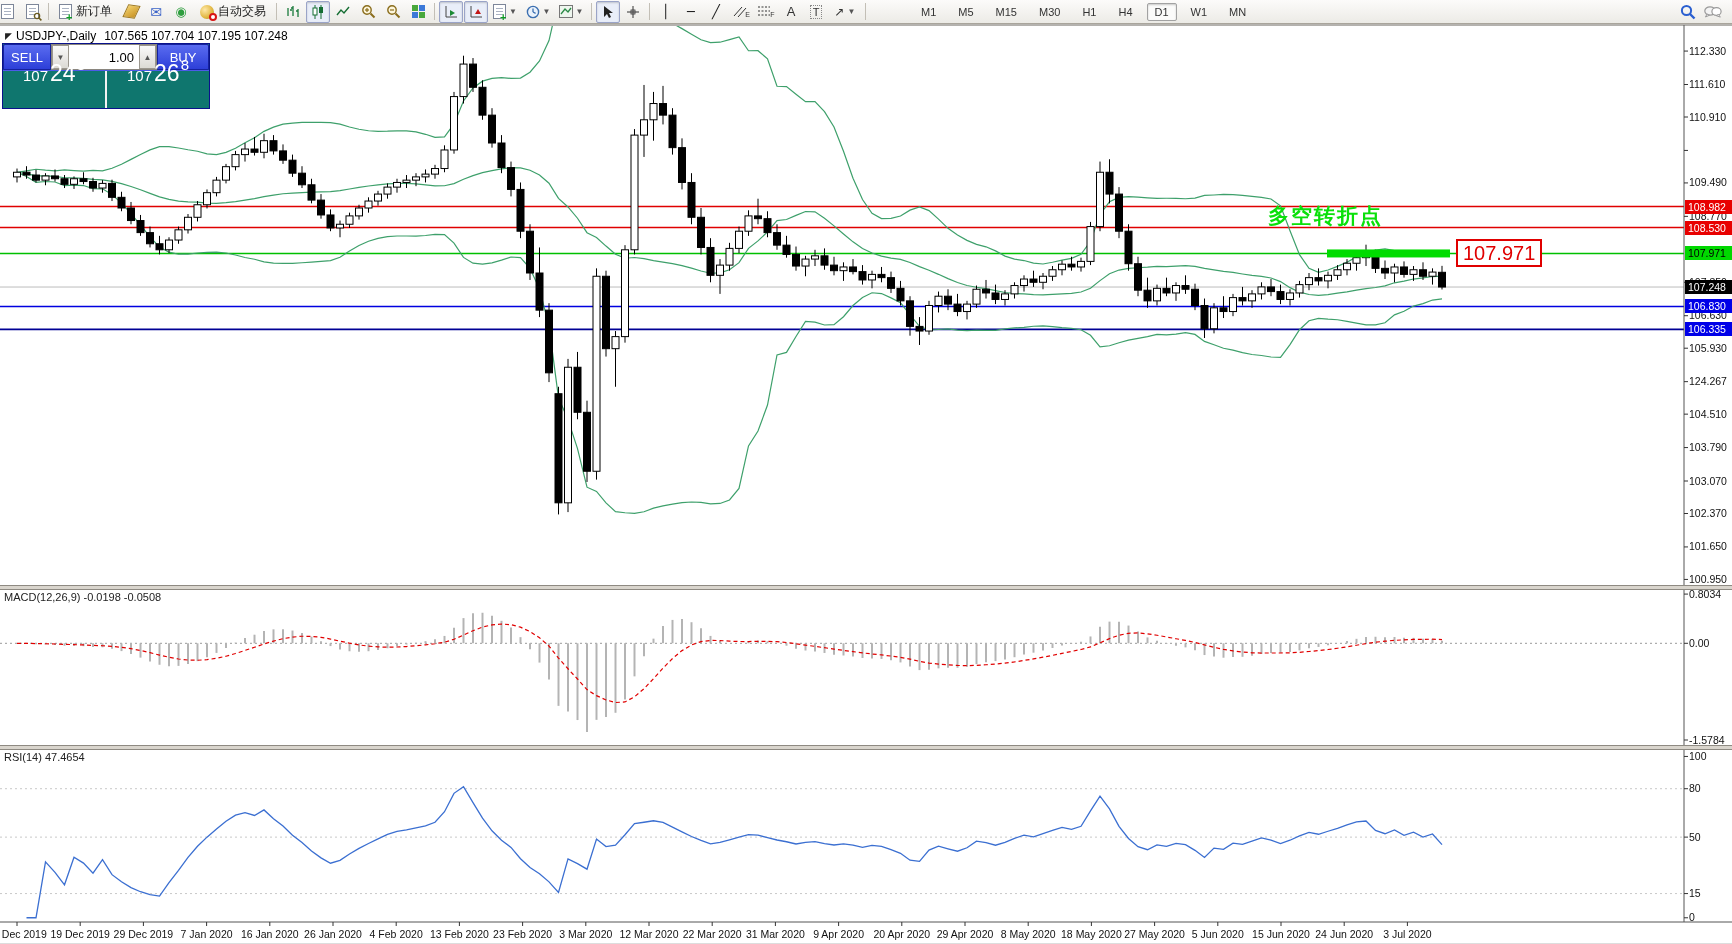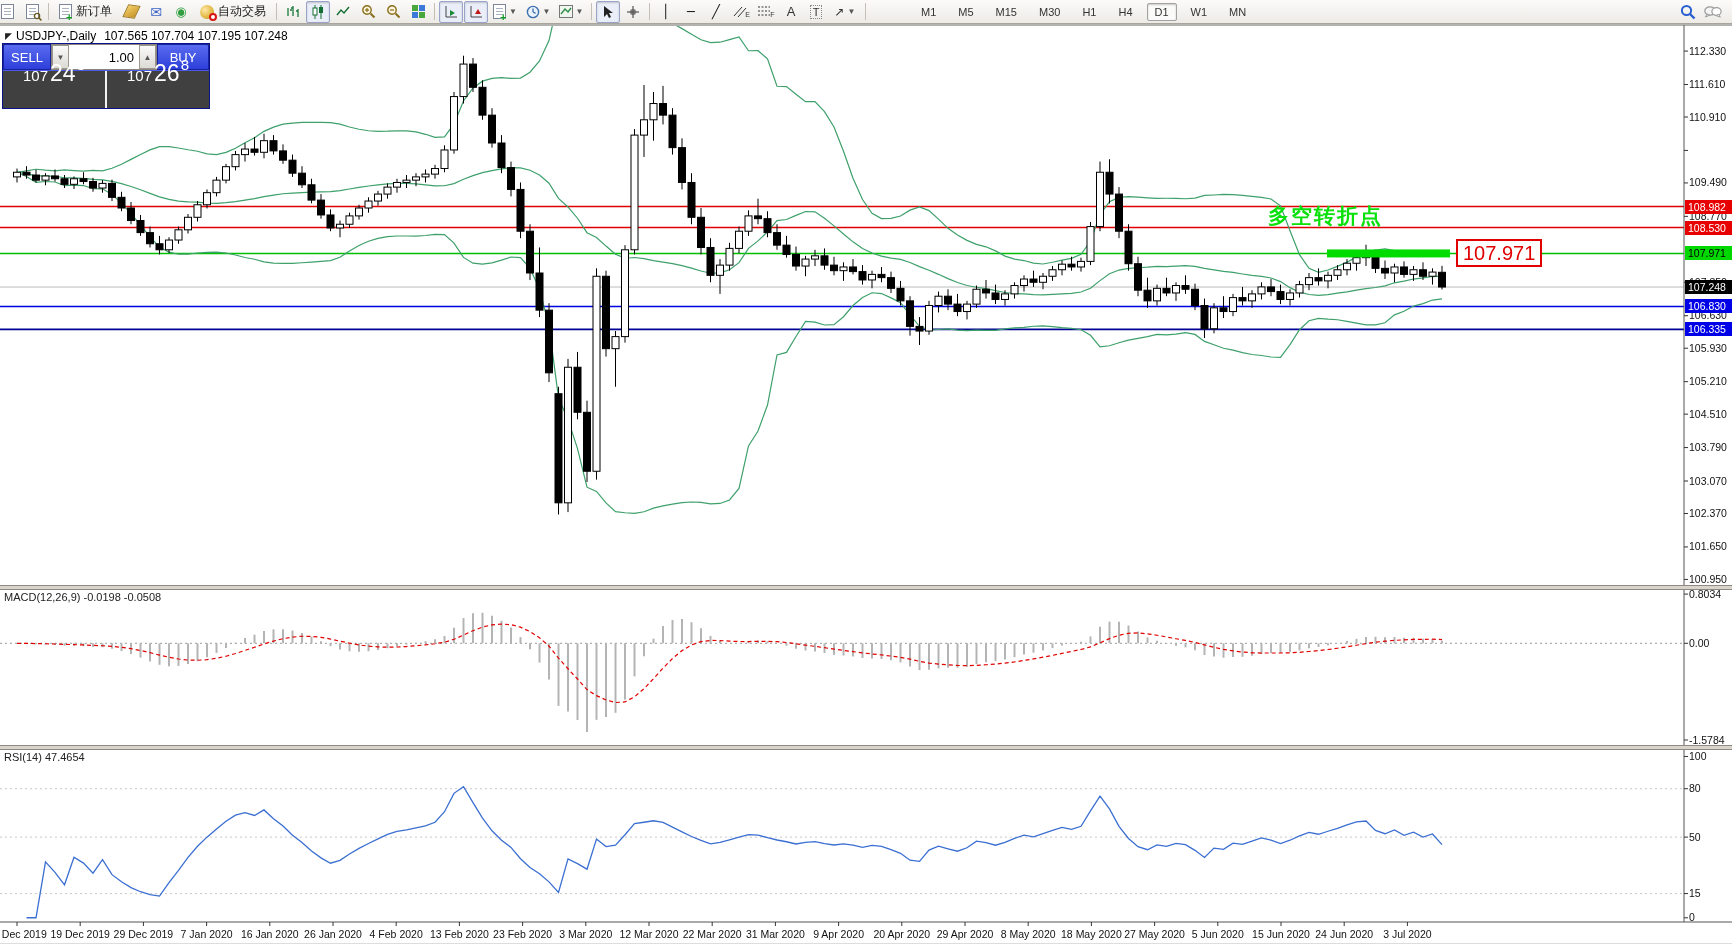--- a/index.html
+++ b/index.html
@@ -35,21 +35,21 @@
   #chart-svg{position:absolute;left:0;top:0;}
   #chart-title{position:absolute;left:5px;top:29px;font-size:12px;color:#000;z-index:10;}
   #chart-title .tri{font-size:9px;vertical-align:1px;color:#222;margin-right:4px;}
   #chart-title b{font-weight:normal;margin-left:8px;}
   .pane-label{position:absolute;left:4px;font-size:11px;color:#222;z-index:10;}
   .sepbar{position:absolute;left:0;width:1732px;height:5px;background:#d9d5cd;border-top:1px solid #8e8a82;border-bottom:1px solid #8e8a82;box-sizing:border-box;z-index:8;}
   .price-tick{position:absolute;left:1689px;width:44px;font-size:10.5px;color:#111;line-height:13px;}
   .price-box{position:absolute;left:1685px;width:47px;font-size:10.5px;line-height:14px;padding-left:3px;z-index:6;}
   .time-label{position:absolute;top:928px;width:84px;text-align:center;font-size:10.5px;color:#111;}
   
-  #trade-panel{position:absolute;left:2px;top:43px;width:208px;border:1px solid #0a128c;background:#404040;z-index:20;box-sizing:border-box;}
+  #trade-panel{position:absolute;left:2px;top:43px;width:208px;border:1px solid #0a128c;background:#0f766e;z-index:20;box-sizing:border-box;}
   #tp-row1{display:flex;height:26px;align-items:stretch;}
   .tp-btn{display:flex;align-items:center;justify-content:center;color:#fff;font-size:13px;
     background:linear-gradient(#5a6cf0,#2d3fd8);border:1px solid #16229e;box-sizing:border-box;}
   #tp-sell{width:48px;border-top-left-radius:2px;}
   #tp-buy{flex:1;border-top-right-radius:2px;}
   #tp-spin{display:flex;flex:none;width:106px;background:#d6d3cc;align-items:stretch;border:1px solid #8a867e;box-sizing:border-box;}
   .sp-btn{width:17px;display:flex;align-items:center;justify-content:center;font-size:8px;color:#555;background:linear-gradient(#fafafa,#dcdad4);border:1px solid #9b978e;box-sizing:border-box;}
   #tp-vol{flex:1;border:none;background:#fff;text-align:right;font-size:13px;padding:0 5px 0 0;color:#000;font-family:inherit;min-width:0;}
   #tp-row2{display:flex;height:37px;border-top:1px solid #4c5ae8;}
   .price-cell{width:102px;display:flex;align-items:flex-end;justify-content:center;color:#fff;padding-bottom:20px;box-sizing:border-box;}
@@ -645,21 +645,21 @@
   <div id="labels-layer">
       <div class="price-tick" style="top: 44.5714px;">112.330</div>
       <div class="price-tick" style="top: 78px;">111.610</div>
       <div class="price-tick" style="top: 110.5px;">110.910</div>
       <div class="price-tick" style="top: 143.929px; margin-left: 44px;">110.190</div>
       <div class="price-tick" style="top: 176.429px;">109.490</div>
       <div class="price-tick" style="top: 209.857px;">108.770</div>
       <div class="price-tick" style="top: 275.786px;">107.350</div>
       <div class="price-tick" style="top: 309.214px;">106.630</div>
       <div class="price-tick" style="top: 341.714px;">105.930</div>
-      <div class="price-tick" style="top: 375.143px;">105.210</div>
+      <div class="price-tick" style="top: 375.143px;">124.267</div>
       <div class="price-tick" style="top: 407.643px;">104.510</div>
       <div class="price-tick" style="top: 441.071px;">103.790</div>
       <div class="price-tick" style="top: 474.5px;">103.070</div>
       <div class="price-tick" style="top: 507px;">102.370</div>
       <div class="price-tick" style="top: 540.429px;">101.650</div>
       <div class="price-tick" style="top: 572.929px;">100.950</div>
       <div class="price-box" style="top: 199.514px; background: rgb(232, 0, 0); color: rgb(255, 255, 255);">108.982</div>
       <div class="price-box" style="top: 220.5px; background: rgb(232, 0, 0); color: rgb(255, 255, 255);">108.530</div>
       <div class="price-box" style="top: 246.454px; background: rgb(0, 216, 0); color: rgb(0, 0, 0);">107.971</div>
       <div class="price-box" style="top: 280.021px; background: rgb(0, 0, 0); color: rgb(255, 255, 255);">107.248</div>

